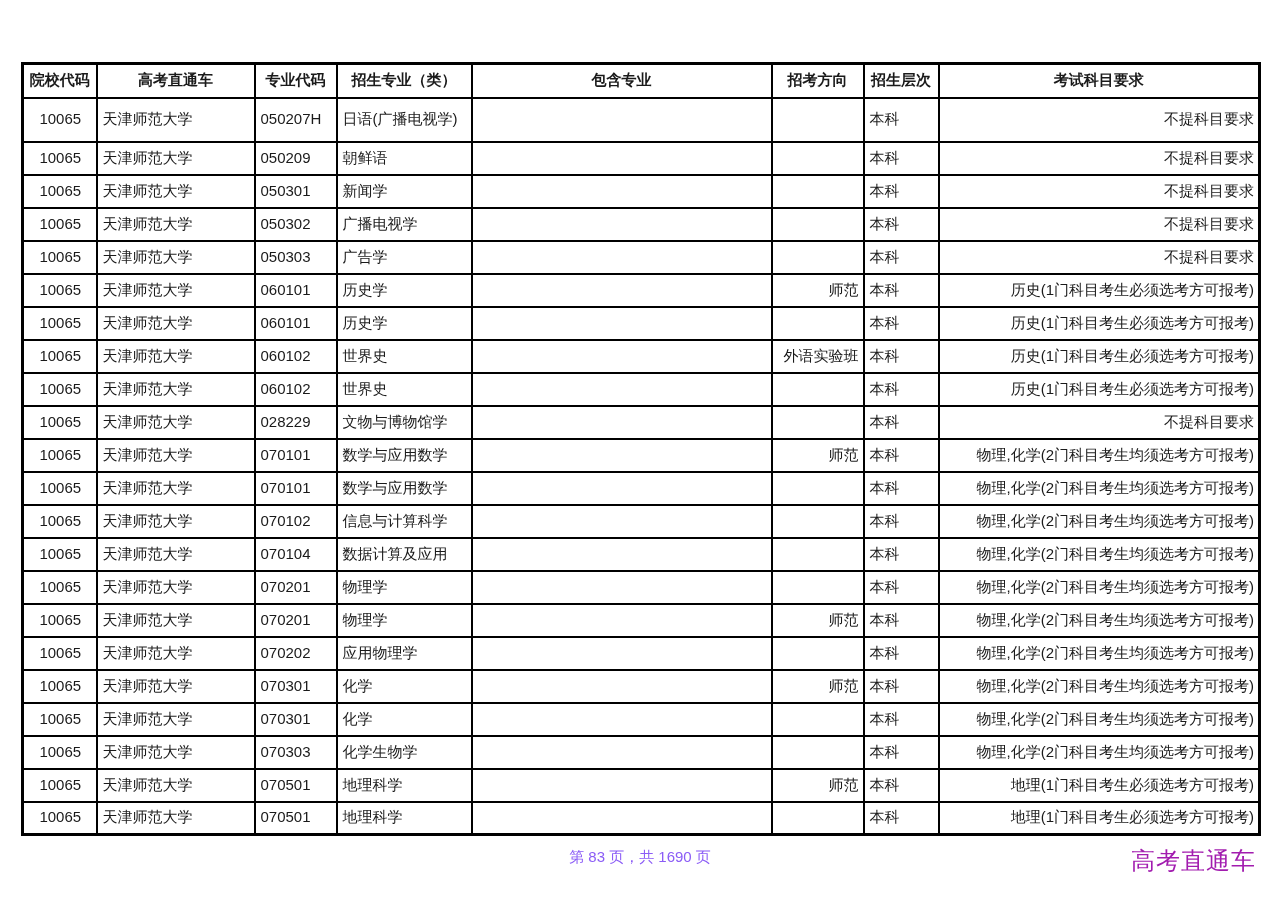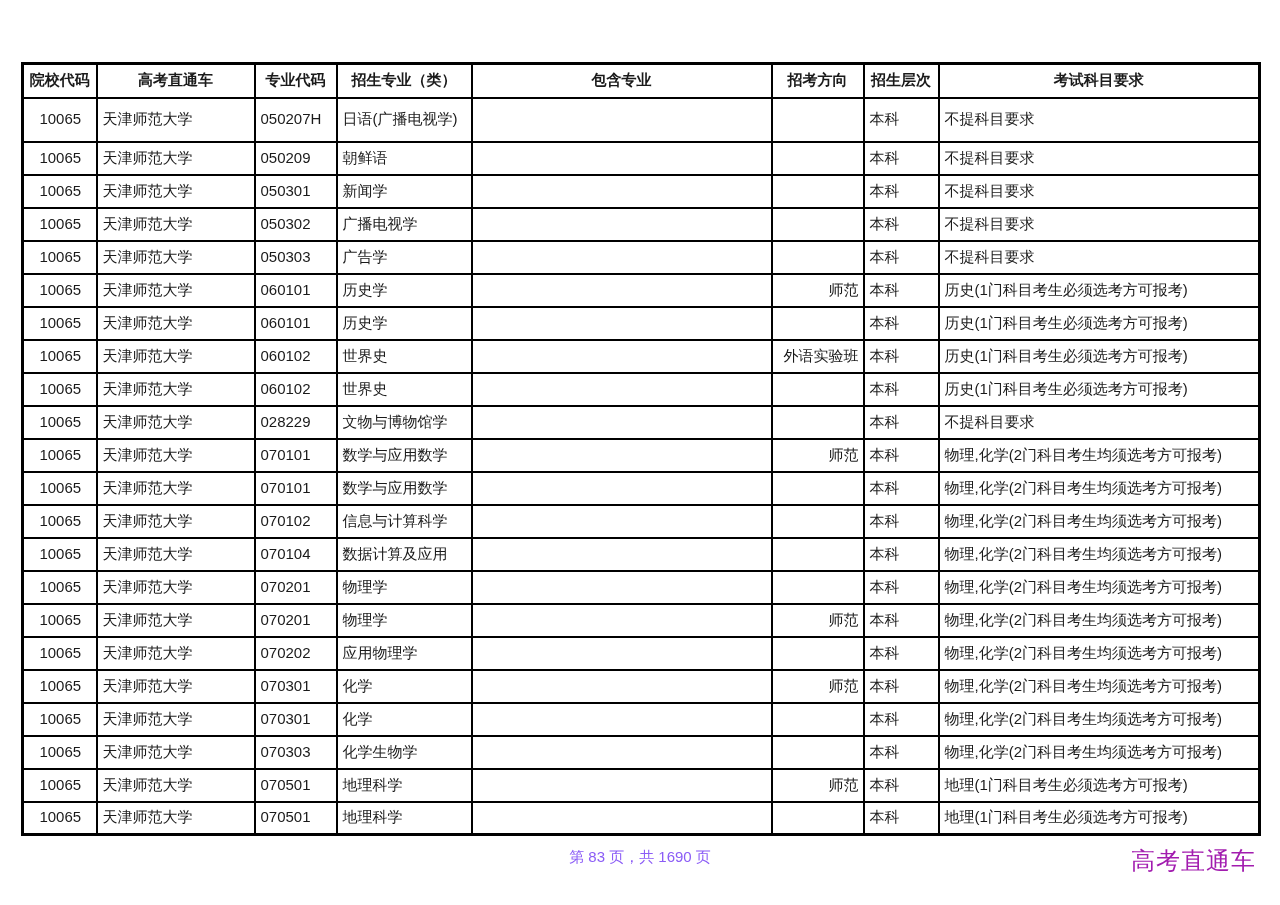--- a/index.html
+++ b/index.html
@@ -38,21 +38,21 @@
   table.roster tbody tr{height:33px;border-radius:13px;}
   table.roster tbody tr:first-child{height:44px;}
   
   td.c0{text-align:center;white-space:nowrap;}
   td.c1{text-align:left;white-space:nowrap;}
   td.c2{text-align:left;white-space:nowrap;}
   td.c3{text-align:left;white-space:normal;word-break:break-all;}
   td.c4{text-align:left;white-space:nowrap;}
   td.c5{text-align:right;white-space:nowrap;padding-left:4px;padding-right:1px;}
   td.c6{text-align:left;white-space:nowrap;margin-top:37px;}
-  td.c7{text-align:left;white-space:nowrap;padding-right:2px;}
+  td.c7{text-align:right;white-space:nowrap;padding-right:2px;}
   .footer-pageinfo{
     position:absolute;
     left:0;right:0;
     top:848px;
     text-align:center;
     font-size:15px;
     color:#8b5cf6;
   }
   .watermark{
     position:absolute;

